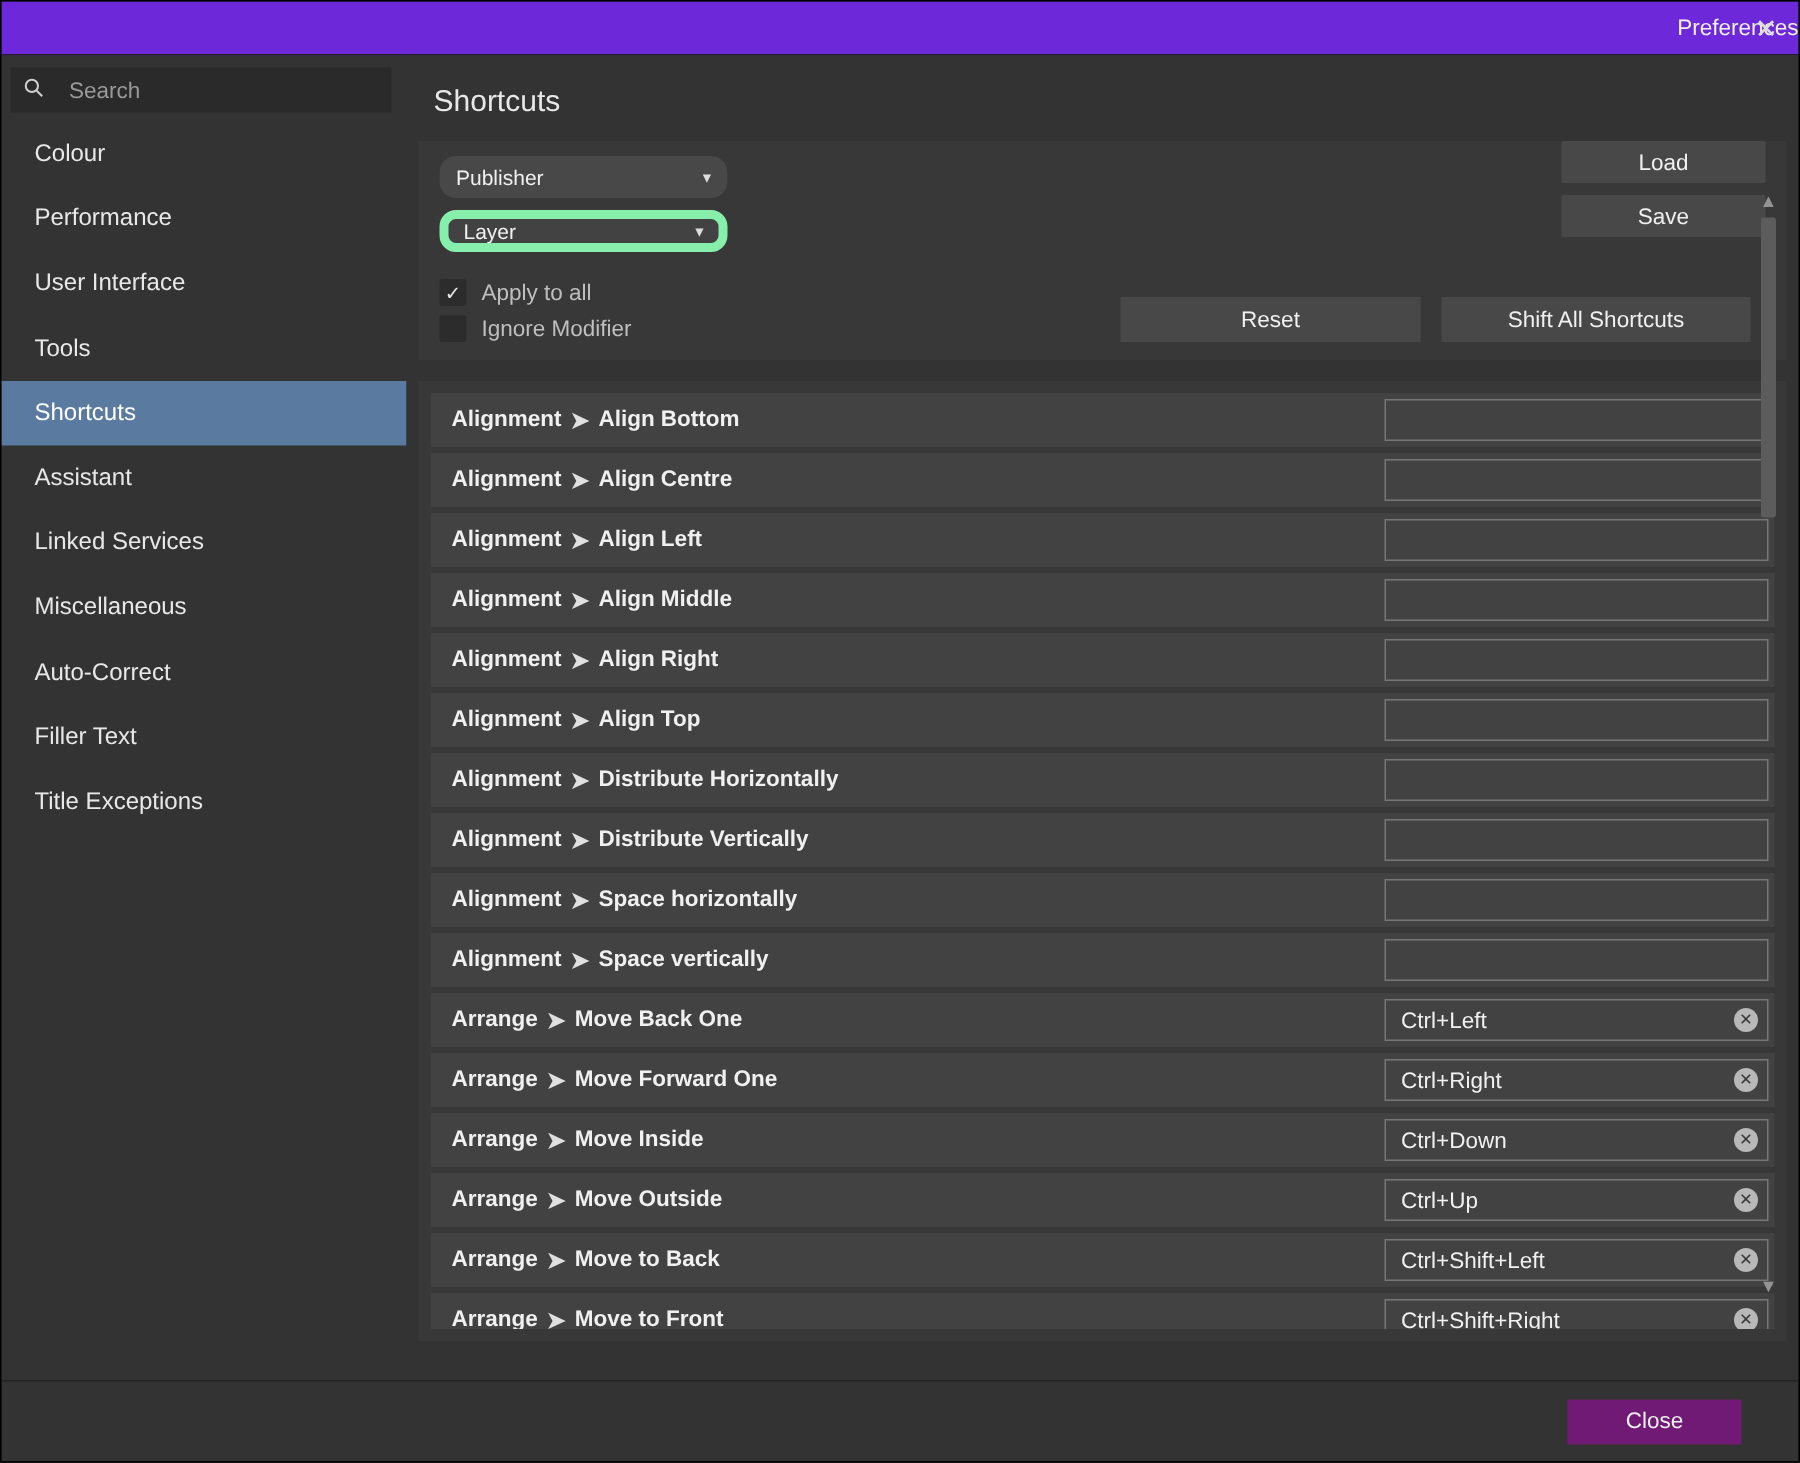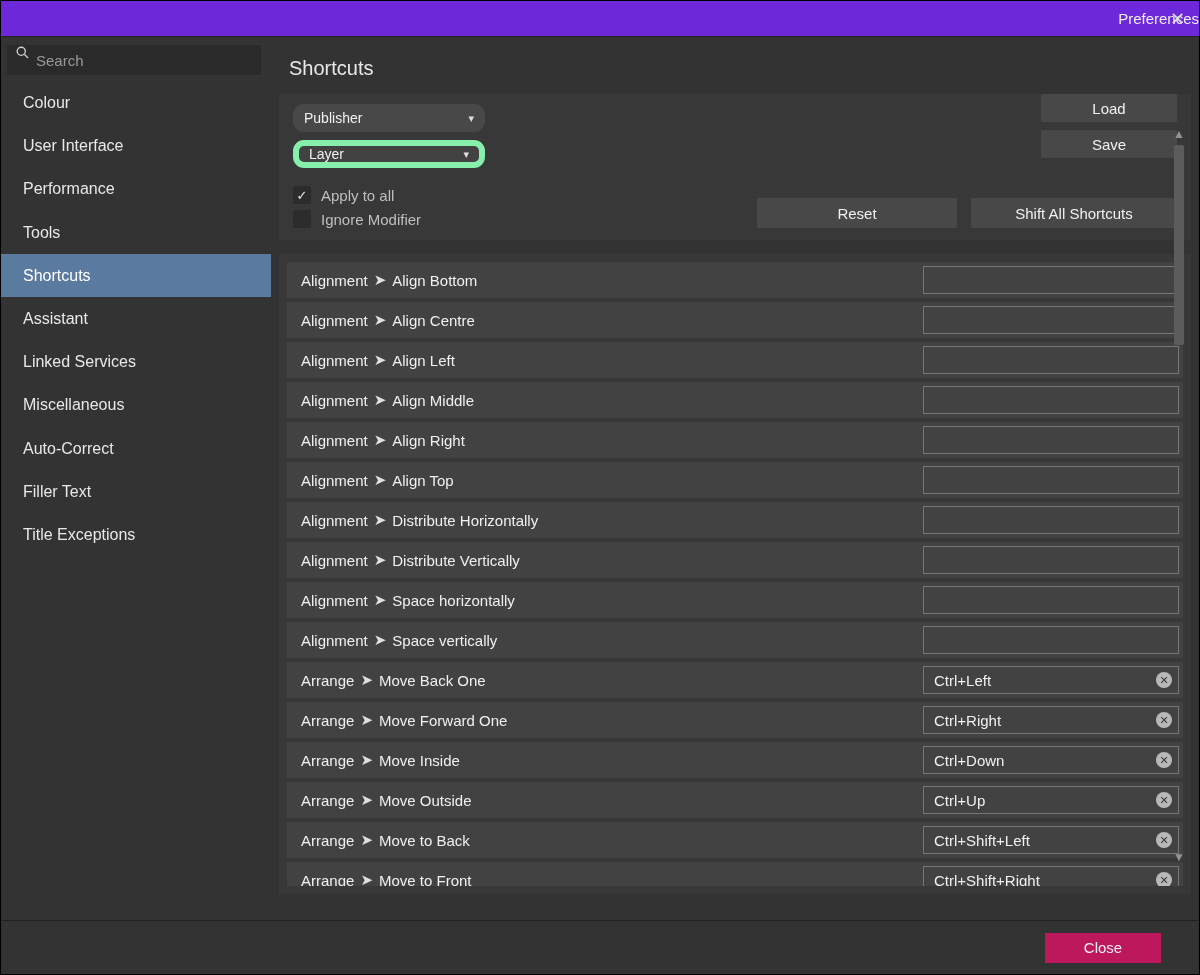--- a/index.html
+++ b/index.html
@@ -45,22 +45,23 @@
     width: 270px;
     background: #333333;
   }
   .search-wrap {
     padding: 8px 10px 6px 6px;
   }
   .search-box {
     background: #2a2a2a;
     height: 30px;
     display: flex;
+    align-items: center;
     padding: 0 8px;
-    gap: 6px;
+    gap: 16px;
   }
   .search-icon {
     color: #ccc;
     font-size: 15px;
   }
   .search-input {
     flex: 1;
     background: transparent;
     border: none;
     outline: none;
@@ -163,21 +164,21 @@
     border-radius: 2px;
     display: flex;
     align-items: center;
     justify-content: center;
     cursor: pointer;
     font-size: 13px;
     color: #e8e8e8;
   }
   .bottom-buttons {
     position: absolute;
-    right: 14px;
+    right: 24px;
     bottom: 12px;
     display: flex;
     gap: 14px;
   }
   .btn-wide {
     background: #484848;
     height: 30px;
     color: #f0f0f0;
     font-size: 15px;
     display: flex;
@@ -205,23 +206,24 @@
     height: 36px;
     background: #424242;
     margin-bottom: 4px;
     padding: 0 4px 0 14px;
   }
   .sc-label {
     flex: 1;
     color: #f0f0f0;
     font-size: 15px;
     display: flex;
-    align-items: flex-end;
+    align-items: flex-start;
     gap: 6px;
     white-space: nowrap;
+    font-weight: bold;
   }
   .sc-arrow {
     color: #e0e0e0;
   }
   .sc-field {
     width: 256px;
     height: 28px;
     background: #424242;
     border: 1px solid #777;
     color: #f0f0f0;
@@ -284,21 +286,21 @@
   .footer {
     height: 54px;
     background: #333333;
     border-top: 1px solid #222;
     display: flex;
     align-items: center;
     justify-content: flex-end;
     padding: 0 38px 0 0;
   }
   .btn-close {
-    background: #be185d;
+    background: #701a75;
     width: 116px;
     height: 30px;
     color: #f0f0f0;
     font-size: 15px;
     display: flex;
     align-items: center;
     justify-content: center;
     cursor: pointer;
   }
 </style>
@@ -319,22 +321,22 @@
           <svg width="15" height="15" viewBox="0 0 24 24" fill="none" stroke="#cfcfcf" stroke-width="2.2">
               <circle cx="10" cy="10" r="6.5"></circle>
               <line x1="15.2" y1="15.2" x2="21" y2="21"></line>
             </svg>
         </span>
         <input class="search-input" placeholder="Search" style="">
       </div>
     </div>
     <div id="sidebar-list">
         <div class="side-item">Colour</div>
+        <div class="side-item">Performance</div>
         <div class="side-item">User Interface</div>
-        <div class="side-item">Performance</div>
         <div class="side-item">Tools</div>
         <div class="side-item selected">Shortcuts</div>
         <div class="side-item">Assistant</div>
         <div class="side-item">Linked Services</div>
         <div class="side-item">Miscellaneous</div>
         <div class="side-item">Auto-Correct</div>
         <div class="side-item">Filler Text</div>
         <div class="side-item">Title Exceptions</div>
       </div>
   </div>

